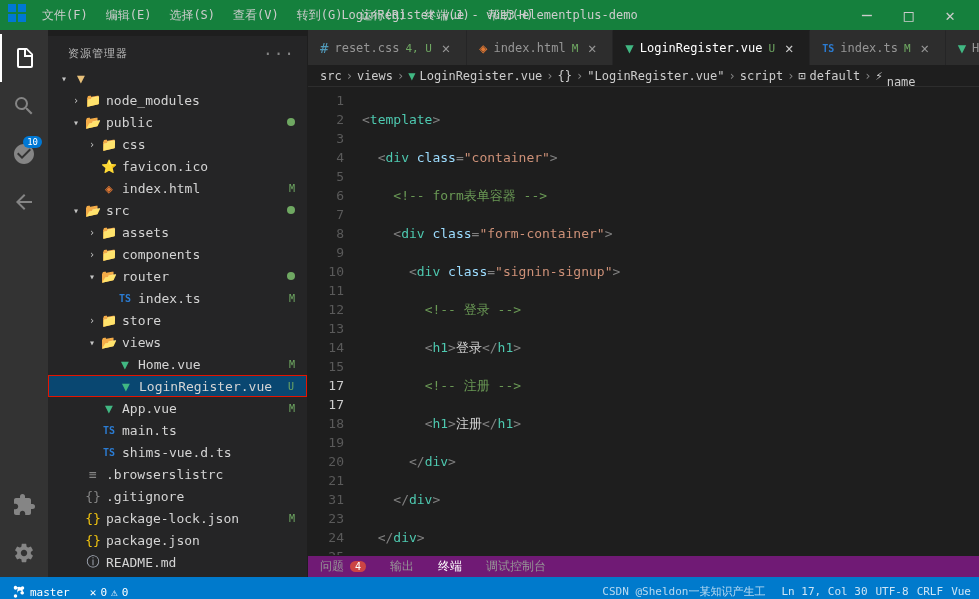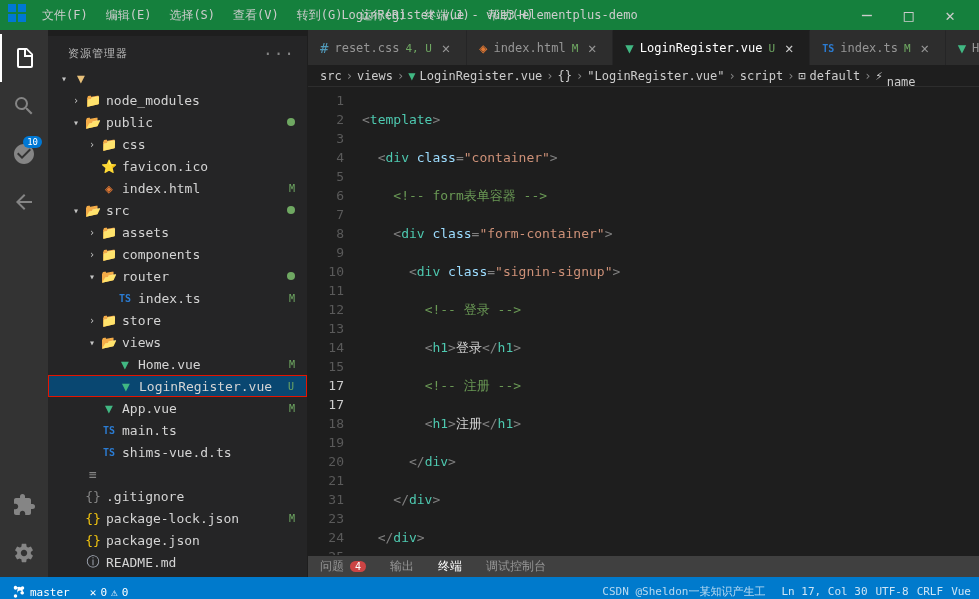--- a/index.html
+++ b/index.html
@@ -242,21 +242,21 @@
       font-size: 11px;
       color: #ffffff;
       flex-shrink: 0;
     }
     .status-left { display: flex; align-items: center; gap: 12px; }
     .status-right { margin-left: auto; display: flex; align-items: center; gap: 8px; color: rgba(255,255,255,0.7); font-size: 11px; }
     .status-segment { display: flex; align-items: center; gap: 4px; cursor: pointer; padding: 0 4px; }
 
     .bottom-tabs {
       height: 22px;
-      background: #404040;
+      background: #701a75;
       display: flex;
       align-items: center;
       border-top: 1px solid #1e1e1e;
       flex-shrink: 0;
     }
     .bottom-tab {
       padding: 0 12px;
       height: 22px;
       display: flex;
       align-items: center;
@@ -470,20 +470,21 @@
 
       <div class="tree-item indent-2">
         <span class="chevron empty"></span>
         <span class="file-icon ts-color" style="font-weight:bold;font-size:10px;">TS</span>
         <span class="tree-label">shims-vue.d.ts</span>
       </div>
 
       <div class="tree-item indent-1">
         <span class="chevron empty"></span>
         <span class="file-icon" style="color:#858585;">≡</span>
+        <span class="tree-label">.browserslistrc</span>
       </div>
 
       <div class="tree-item indent-1">
         <span class="chevron empty"></span>
         <span class="file-icon" style="color:#858585;">{}</span>
         <span class="tree-label">.gitignore</span>
       </div>
 
       <div class="tree-item indent-1">
         <span class="chevron empty"></span>

